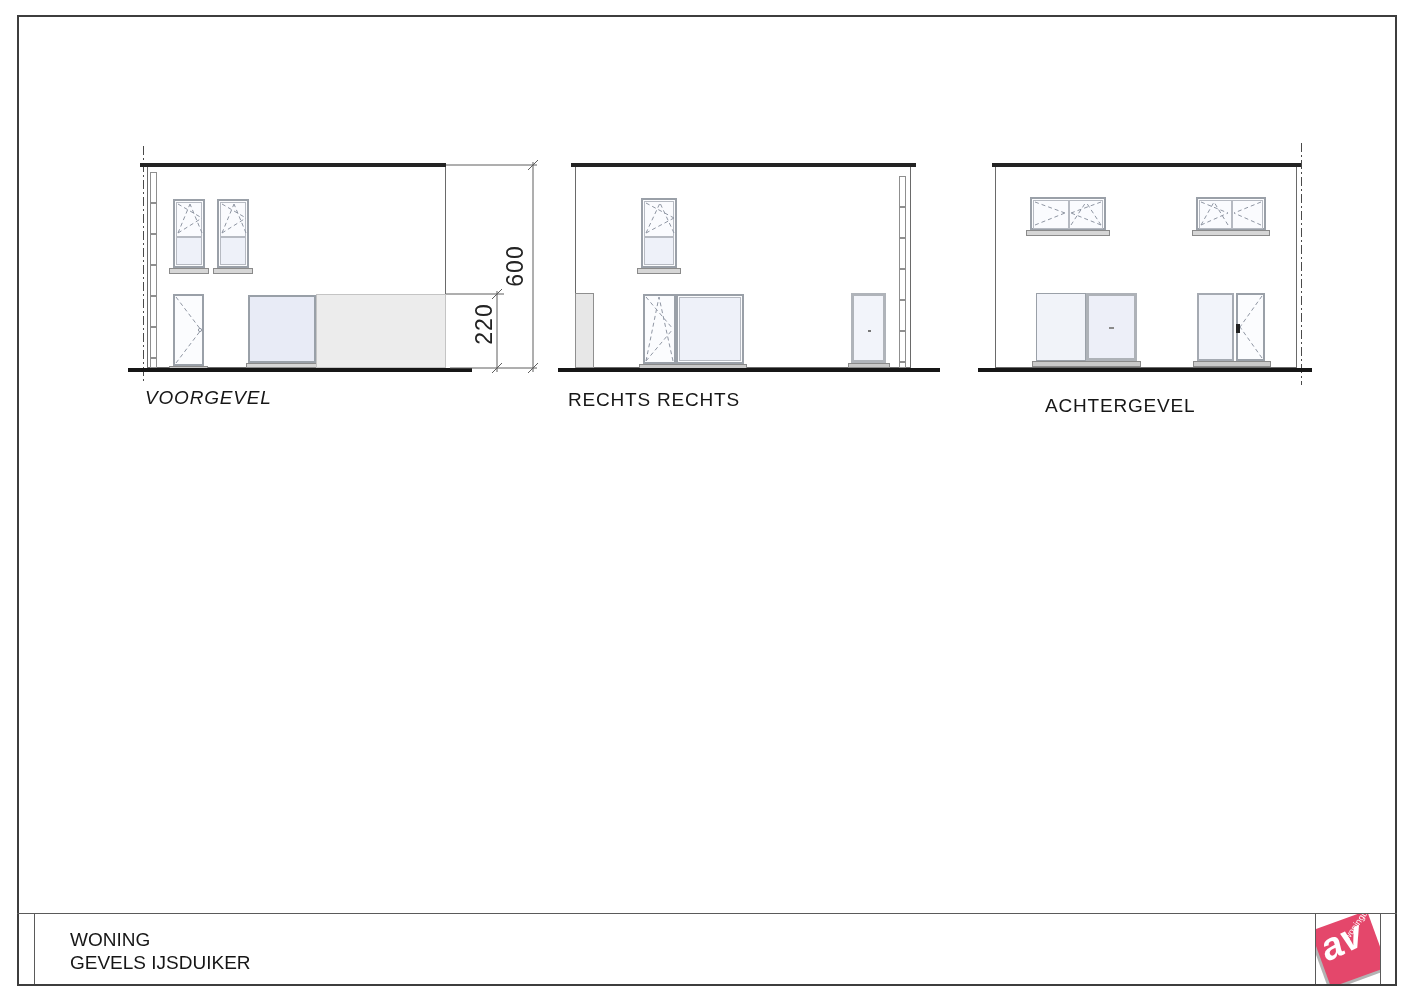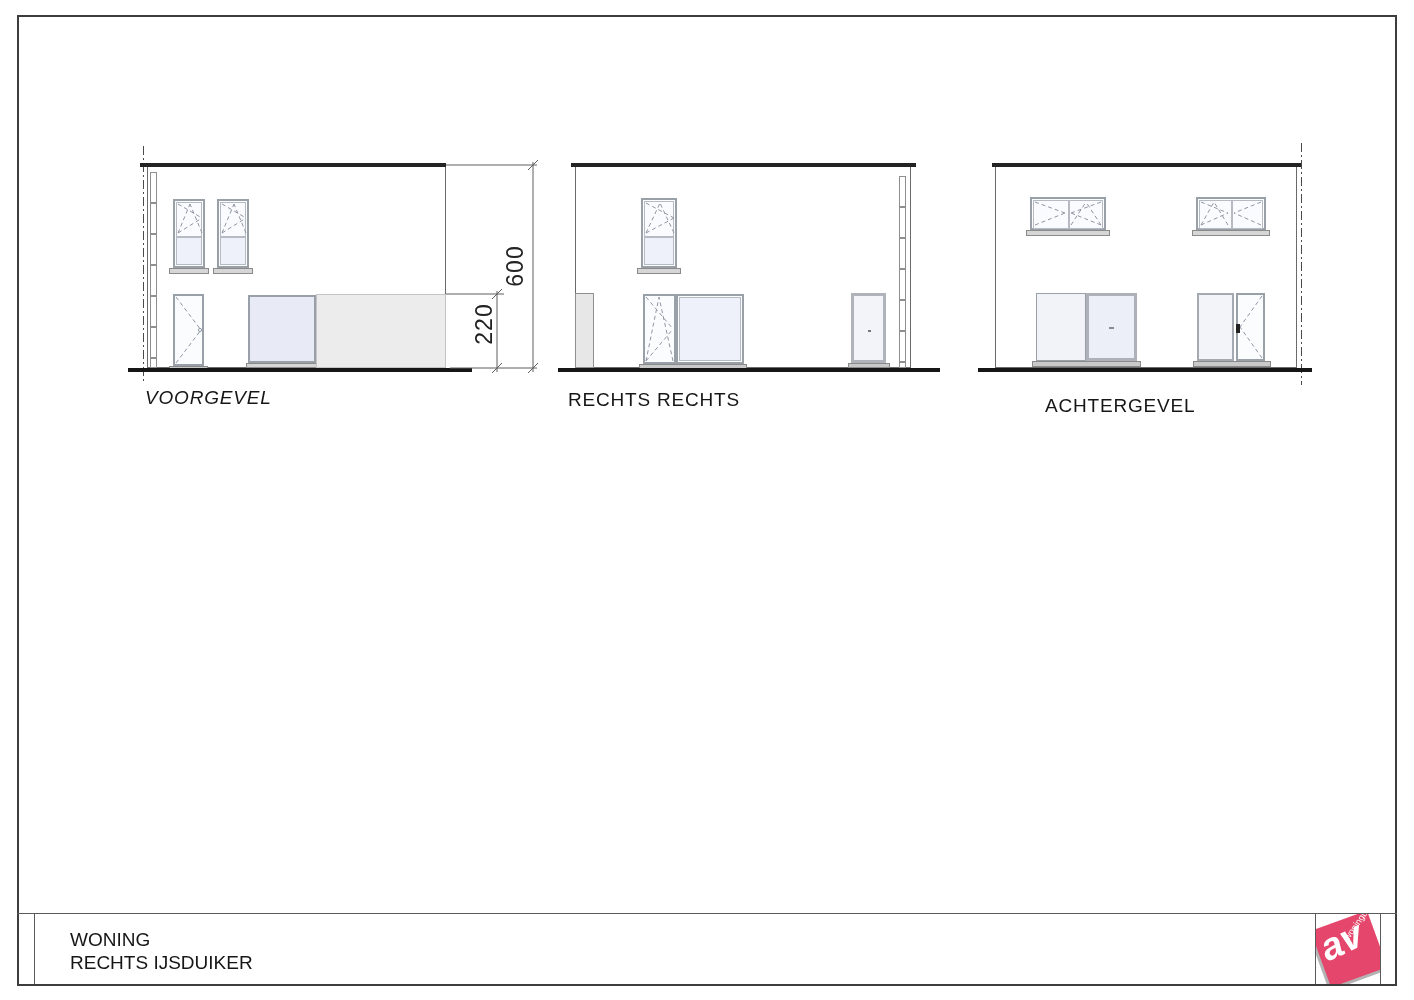--- a/index.html
+++ b/index.html
@@ -216,21 +216,21 @@
     <div class="abs label" style="left:1004px;top:395px;margin-left:41px;">ACHTERGEVEL</div>
   </div>
 
   <div>
     <div class="abs tb-line" style="left:17px;top:913px;width:1380px;height:1px;"></div>
     <div class="abs tb-line" style="left:34px;top:913px;width:1px;height:71px;"></div>
     <div class="abs tb-line" style="left:1315px;top:913px;width:1px;height:71px;"></div>
     <div class="abs tb-line" style="left:1380px;top:913px;width:1px;height:71px;"></div>
 
     <div class="abs tb-text" style="left:70px;top:928px;">WONING</div>
-    <div class="abs tb-text" style="left:70px;top:951px;">RECHTS IJSDUIKER</div>
+    <div class="abs tb-text" style="left:70px;top:951px;">GEVELS IJSDUIKER</div>
 
     <div class="abs logo-cell" style="left:1316px;top:914px;width:64px;height:70px;">
       <div class="logo-square" style="background:#e4476b;"></div>
       <div class="logo-mono">av</div>
       <div class="logo-sub">woningbouw</div>
     </div>
   </div>
 
 </div>
 

